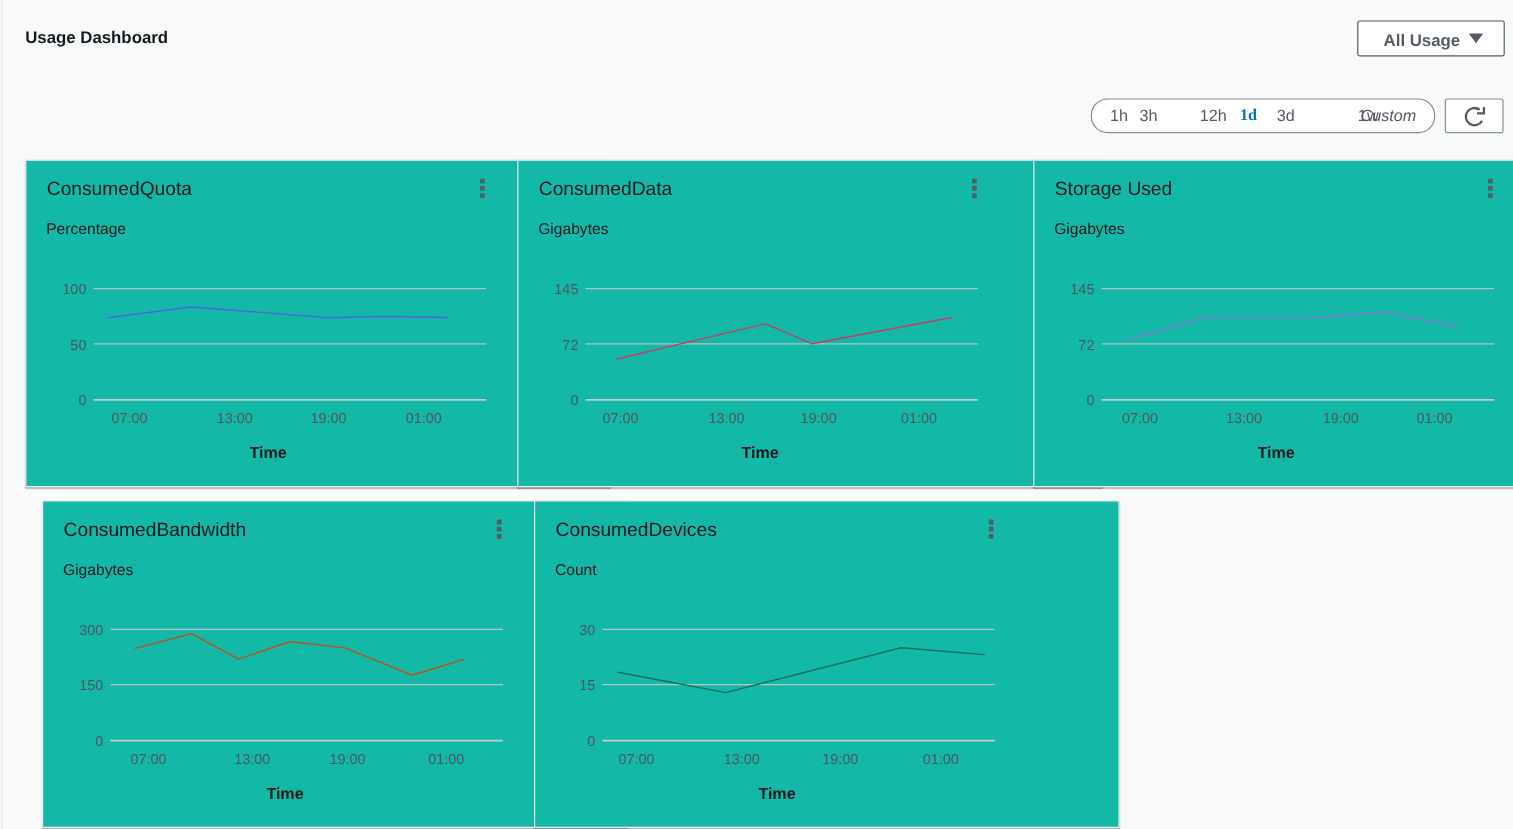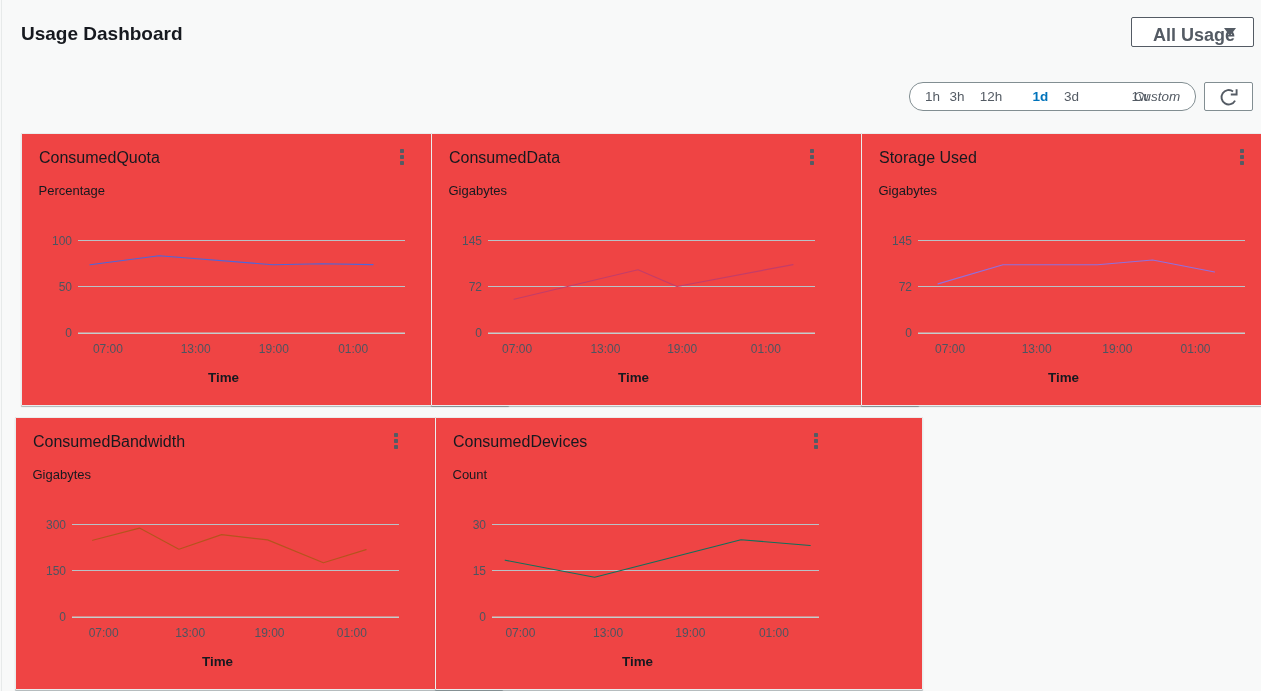--- a/index.html
+++ b/index.html
@@ -1,42 +1,42 @@
 <!DOCTYPE html>
 <html><head>
 <meta charset="utf-8">
 <style>
 * { margin:0; padding:0; box-sizing:border-box; }
 html,body { width:1261px; height:691px; background:#f8f9f9; font-family:"Liberation Sans", sans-serif; position:relative; overflow:hidden; }
 .edge { position:absolute; left:1px; top:0; width:1px; height:691px; background:#e7eaea; }
-h1 { position:absolute; left:21px; top:23px; font-size:19px; font-weight:bold; color:#16191f; }
+h1 { position:absolute; left:21px; top:23px; font-size:14px; font-weight:bold; color:#16191f; }
 .btn { position:absolute; background:#fff; border:1px solid #545b64; border-radius:2px; }
 #allusage { left:1130.5px; top:17px; width:123.5px; height:30px; }
-#allusage .lbl { position:absolute; left:21.5px; top:6.5px; font-size:18px; font-weight:bold; color:#545b64; }
+#allusage .lbl { position:absolute; left:21.5px; top:6.5px; font-size:14px; font-weight:bold; color:#545b64; }
 #allusage .tri { position:absolute; left:92.4px; top:10.4px; width:0; height:0; border-left:6.2px solid transparent; border-right:6.2px solid transparent; border-top:8.2px solid #545b64; }
 .seg { position:absolute; left:909px; top:81.5px; width:287px; height:29.5px; background:#fff; border:1px solid #828e92; border-radius:14px; }
 .seg span { position:absolute; top:50%; transform:translate(-50%,-50%); font-size:13.5px; color:#545b64; white-space:nowrap; }
 .refresh { position:absolute; left:1204px; top:81.5px; width:48.5px; height:29.5px; background:#fff; border:1px solid #828e92; border-radius:2px; }
-.card { position:absolute; width:488px; height:273px; background:#ef4444; border:1px solid #eaeded; border-radius:1px; box-shadow:0 1px 1px rgba(0,28,36,0.3); }
+.card { position:absolute; width:488px; height:273px; background:#14b8a6; border:1px solid #eaeded; border-radius:1px; box-shadow:0 1px 1px rgba(0,28,36,0.3); }
 .card svg { display:block; position:absolute; left:-1px; top:-1px; }
 svg text { font-family:"Liberation Sans", sans-serif; }
 </style>
 </head>
 <body>
 <div class="edge"></div>
 <h1>Usage Dashboard</h1>
 <div class="btn" id="allusage">
     <span class="lbl">All Usage</span>
     <span class="tri"></span>
   </div>
 <div class="seg">
   <span style="left:22.5px;">1h</span>
   <span style="left:47px;">3h</span>
-  <span style="left:81px;">12h</span>
-  <span style="left:130.4px;font-weight:bold;color:#0073bb;">1d</span>
+  <span style="left:101px;">12h</span>
+  <span style="left:130.4px;font-weight:bold;color:#0073bb;font-family:Liberation Serif, serif;">1d</span>
   <span style="left:161.5px;">3d</span>
   <span style="left:196.2px;margin-left:34px;">1w</span>
   <span style="left:247px;font-style:italic;">Custom</span>
 </div>
 <div class="refresh">
 <svg style="position:absolute;left:-1px;top:-1px;" width="48.5" height="29.5" viewBox="0 0 48.5 29.5">
 <path d="M 31.06 18.58 A 7.2 7.2 0 1 1 29.03 9.45" fill="none" stroke="#545b64" stroke-width="1.9"></path>
 <path d="M 26.8 12.5 L 32.6 12.5 L 32.6 7.2" fill="none" stroke="#545b64" stroke-width="1.9"></path>
 </svg>
 </div>
@@ -96,42 +96,42 @@
 <text x="51" y="158.4" font-size="12" fill="#4d5560" text-anchor="end">72</text>
 <text x="51" y="204.4" font-size="12" fill="#4d5560" text-anchor="end">0</text>
 <text x="89.1" y="219.7" font-size="12" fill="#4d5560" text-anchor="middle">07:00</text>
 <text x="175.7" y="219.7" font-size="12" fill="#4d5560" text-anchor="middle">13:00</text>
 <text x="256.3" y="219.7" font-size="12" fill="#4d5560" text-anchor="middle">19:00</text>
 <text x="334.5" y="219.7" font-size="12" fill="#4d5560" text-anchor="middle">01:00</text>
 <text x="202.5" y="248.8" font-size="13.4" font-weight="bold" fill="#16191f" text-anchor="middle">Time</text>
 <polyline points="77,150.9 142,131.7 236.5,131.7 291.6,127.0 353.6,139.0" fill="none" stroke="#8f70e0" stroke-width="1.15" stroke-linejoin="round" stroke-linecap="round"></polyline>
 </svg>
   </div>
-<div class="card" style="left:15px;top:416.5px;">
+<div class="card" style="left:35px;top:416.5px;">
 <svg width="405" height="273" viewBox="0 0 405 273">
 <text x="18" y="29.6" font-size="16" fill="#16191f">ConsumedBandwidth</text>
 <rect x="379" y="16" width="4" height="4" rx="0.8" fill="#545b64"></rect>
 <rect x="379" y="22" width="4" height="4" rx="0.8" fill="#545b64"></rect>
 <rect x="379" y="28" width="4" height="4" rx="0.8" fill="#545b64"></rect>
 <text x="17.5" y="62" font-size="13" fill="#16191f">Gigabytes</text>
 <line x1="57" y1="107.5" x2="384" y2="107.5" stroke="#b8c2c7" stroke-width="1"></line>
 <line x1="57" y1="153.5" x2="384" y2="153.5" stroke="#b8c2c7" stroke-width="1"></line>
 <line x1="57" y1="200.2" x2="384" y2="200.2" stroke="#c5cdcc" stroke-width="1.5"></line>
 <text x="51" y="112.4" font-size="12" fill="#4d5560" text-anchor="end">300</text>
 <text x="51" y="158.4" font-size="12" fill="#4d5560" text-anchor="end">150</text>
 <text x="51" y="204.4" font-size="12" fill="#4d5560" text-anchor="end">0</text>
 <text x="88.7" y="219.7" font-size="12" fill="#4d5560" text-anchor="middle">07:00</text>
 <text x="175.2" y="219.7" font-size="12" fill="#4d5560" text-anchor="middle">13:00</text>
 <text x="254.5" y="219.7" font-size="12" fill="#4d5560" text-anchor="middle">19:00</text>
 <text x="336.8" y="219.7" font-size="12" fill="#4d5560" text-anchor="middle">01:00</text>
 <text x="202.5" y="248.8" font-size="13.4" font-weight="bold" fill="#16191f" text-anchor="middle">Time</text>
 <polyline points="77.7,123.3 124.5,111.1 163.9,132.2 206.6,117.6 252.6,122.9 308.4,145.7 351.1,132.6" fill="none" stroke="#b5541d" stroke-width="1.15" stroke-linejoin="round" stroke-linecap="round"></polyline>
 </svg>
   </div>
-<div class="card" style="left:435px;top:416.5px;">
+<div class="card" style="left:445px;top:416.5px;">
 <svg width="405" height="273" viewBox="0 0 405 273">
 <text x="18" y="29.6" font-size="16" fill="#16191f">ConsumedDevices</text>
 <rect x="379" y="16" width="4" height="4" rx="0.8" fill="#545b64"></rect>
 <rect x="379" y="22" width="4" height="4" rx="0.8" fill="#545b64"></rect>
 <rect x="379" y="28" width="4" height="4" rx="0.8" fill="#545b64"></rect>
 <text x="17.5" y="62" font-size="13" fill="#16191f">Count</text>
 <line x1="57" y1="107.5" x2="384" y2="107.5" stroke="#b8c2c7" stroke-width="1"></line>
 <line x1="57" y1="153.5" x2="384" y2="153.5" stroke="#b8c2c7" stroke-width="1"></line>
 <line x1="57" y1="200.2" x2="384" y2="200.2" stroke="#c5cdcc" stroke-width="1.5"></line>
 <text x="51" y="112.4" font-size="12" fill="#4d5560" text-anchor="end">30</text>

